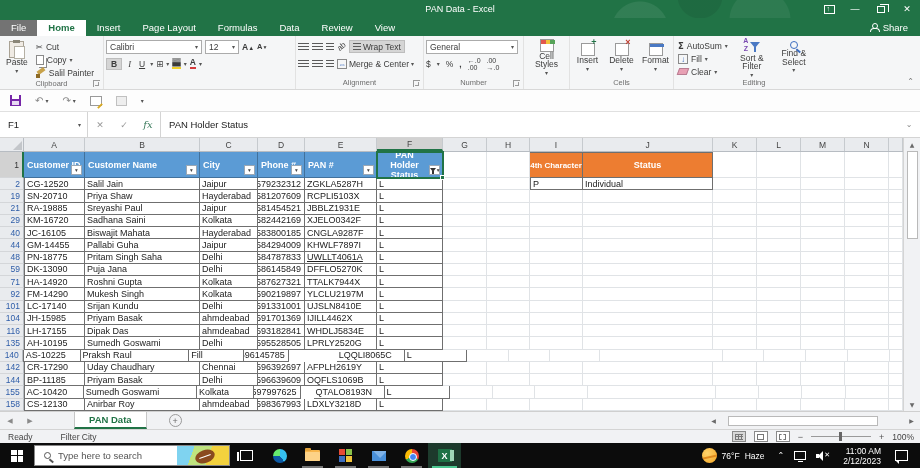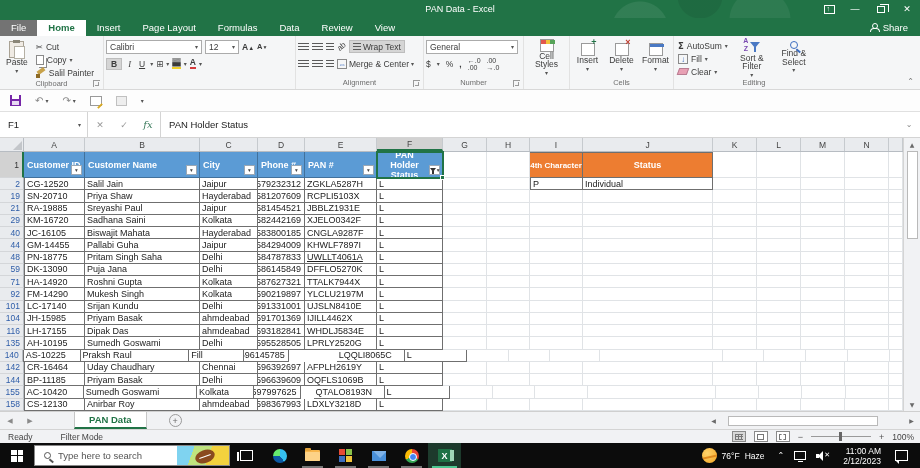--- a/index.html
+++ b/index.html
@@ -773,21 +773,21 @@
             <div class="cell gcell" style="width: 53px;"></div>
             <div class="cell gcell" style="width: 130px;"></div>
             <div class="cell gcell" style="width: 44px;"></div>
             <div class="cell gcell" style="width: 44px;"></div>
             <div class="cell gcell" style="width: 44px;"></div>
             <div class="cell gcell" style="width: 44px;"></div>
             <div class="cell gcell" style="width: 14px;"></div>
           </div>
           <div class="grow">
             <div class="rn">142</div>
-            <div class="cell tcell first" style="width: 61px;">CR-16464</div>
+            <div class="cell tcell first" style="width: 61px;">CR-17290</div>
             <div class="cell tcell" style="width: 115px;">Uday Chaudhary</div>
             <div class="cell tcell" style="width: 58px;">Chennai</div>
             <div class="cell tcell num" style="width: 47px;">8596392697</div>
             <div class="cell tcell" style="width: 72px;">AFPLH2619Y</div>
             <div class="cell tcell" style="width: 66px;">L</div>
             <div class="cell gcell" style="width: 44px;"></div>
             <div class="cell gcell" style="width: 43px;"></div>
             <div class="cell gcell" style="width: 53px;"></div>
             <div class="cell gcell" style="width: 130px;"></div>
             <div class="cell gcell" style="width: 44px;"></div>
@@ -866,21 +866,21 @@
     <div class="addsheet">+</div>
     <div class="hscroll">
       <span class="harrow">◀</span>
       <div class="hthumb"></div>
       <span class="harrow" style="margin-left:auto;">▶</span>
     </div>
   </div>
 
   <div class="statusbar">
     <span class="mode">Ready</span>
-    <span class="fmode">Filter Mode</span>
+    <span class="fmode">Filter City</span>
     <div class="sright">
       <span class="viewic active">
           <span class="inner"></span>
         </span>
       <span class="viewic">
           <span class="pg"></span>
         </span>
       <span class="viewic">
           <span class="pg" style="border-style:dashed;"></span>
         </span>

